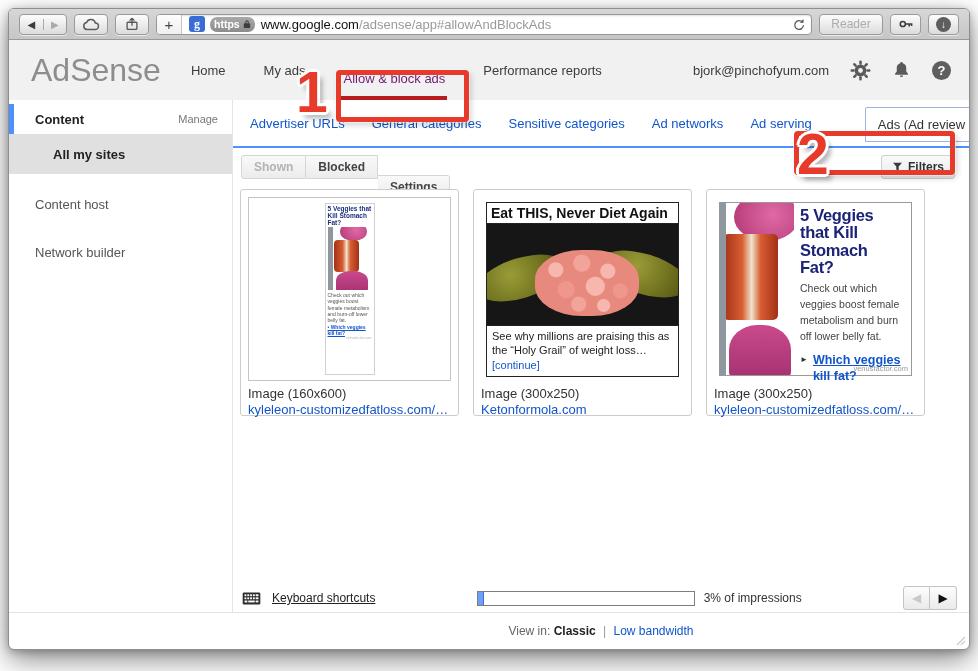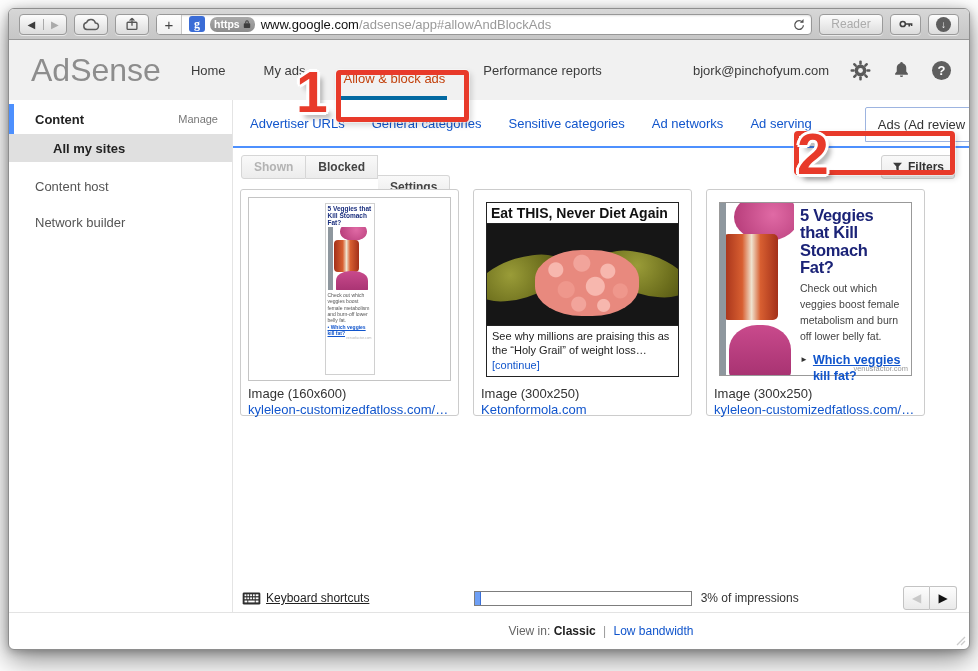--- a/index.html
+++ b/index.html
@@ -49,33 +49,33 @@
 
   
   .gheader{ height:60px; flex:0 0 60px; background:#f1f1f1; display:flex; align-items:center; padding:0 18px 0 22px;}
   .logo{ display:flex; align-items:baseline; gap:9px; margin-right:28px;}
   .logo .g{ font-family:"Liberation Serif",serif; font-weight:bold; font-size:30px; letter-spacing:-1px;}
   .logo .g .c1{color:#4285f4}.logo .g .c2{color:#ea4335}.logo .g .c3{color:#fbbc05}
   .logo .g .c4{color:#4285f4}.logo .g .c5{color:#34a853}.logo .g .c6{color:#ea4335}
   .logo .prod{ font-size:32px; color:#8d8d8d; font-weight:300; letter-spacing:0;}
   .gnav{ display:flex; height:100%; align-items:stretch;}
   .gnav .item{ display:flex; align-items:center; padding:0 2px; margin-right:34px; font-size:13px; color:#3c3c3c; cursor:pointer;}
-  .gnav .item.active{ color:#c2410c; border-bottom:4px solid #0369a1; padding-top:20px;}
+  .gnav .item.active{ color:#701a75; border-bottom:4px solid #b91c1c; padding-top:20px;}
   .gright{ margin-left:auto; display:flex; align-items:center; gap:21px;}
   .email{ font-size:13px; color:#3c3c3c;}
   .helpcircle{ width:19px; height:19px; border-radius:50%; background:#5f5f5f; color:#fff; font-weight:bold;
     font-size:13px; display:flex; align-items:center; justify-content:center;}
 
   
   .bodyrow{ flex:1 1 auto; display:flex; min-height:0;}
   .sidebar{ width:224px; flex:0 0 224px; border-right:1px solid #e4e4e4; background:#fff; padding-top:4px;}
   .sb-head{ display:flex; align-items:center; height:30px; border-left:5px solid #4d90fe; padding:0 14px 0 21px;}
   .sb-head .t{ font-size:13px; font-weight:bold; color:#222;}
   .sb-head .m{ margin-left:auto; font-size:11px; color:#777; cursor:pointer;}
-  .sb-item{ height:28px; display:flex; align-items:center; font-size:13px; color:#555; padding-left:26px; cursor:pointer;}
+  .sb-item{ height:40px; display:flex; align-items:center; font-size:13px; color:#555; padding-left:26px; cursor:pointer;}
   .sb-item.sel{ background:#e0e0e0; color:#222; font-weight:bold; padding-left:44px; margin-bottom:10px;}
   .sb-item.plain{ margin-top:8px;}
 
   .content{ flex:1 1 auto; display:flex; flex-direction:column; min-width:0; background:#fff;}
   .tabstrip{ height:48px; flex:0 0 48px; border-bottom:2px solid #4d90fe; display:flex; align-items:center; padding-left:17px;}
   .tab{ font-size:13px; color:#15c; margin-right:27px; cursor:pointer; white-space:nowrap;}
   .tab.active{ color:#333; background:#fff; border:1px solid #9db4e0; border-radius:2px 2px 0 0;
     padding:9px 12px; margin:0 0 -2px 26px; position:relative; z-index:2;}
   .subtabs{ height:33px; flex:0 0 33px; display:flex; align-items:center; padding:4px 14px 0 8px;}
   .segbtn{ height:24px; padding:0 12px; background:linear-gradient(#f9f9f9,#ececec); border:1px solid #d6d6d6;
@@ -142,21 +142,21 @@
   .ad3 .right{ flex:1; padding:4px 6px; position:relative;}
   .ad3 .hl{ font-size:16.5px; font-weight:bold; color:#1b2377; line-height:1.05; letter-spacing:-.3px;}
   .ad3 .body{ font-size:10.5px; color:#444; margin-top:5px; line-height:1.5;}
   .ad3 .ctarow{ margin-top:9px; display:flex; gap:5px; align-items:flex-start;}
   .ad3 .bullet{ color:#333; font-size:8px; margin-top:2px;}
   .ad3 .cta{ font-size:12.5px; font-weight:bold; color:#15c; text-decoration:underline; line-height:1.25; cursor:pointer; width:90px;}
   .ad3 .attr{ position:absolute; right:3px; bottom:2px; font-size:7.5px; color:#9a9a9a;}
 
   
   .bottombar{ height:28px; flex:0 0 28px; display:flex; align-items:center; padding:0 12px 0 9px;}
-  .kb{ display:flex; align-items:center; gap:5px; cursor:pointer;justify-content:flex-end;}
+  .kb{ display:flex; align-items:center; gap:11px; cursor:pointer;justify-content:flex-end;}
   .kb .txt{ font-size:12px; color:#222; text-decoration:underline;}
   .progresswrap{ margin-left:auto; width:218px; height:15px; border:1px solid #7d7d7d; background:#fff;}
   .progressfill{ height:100%; background:#6e9ff5; border-right:1px solid #3b6fd6;}
   .implabel{ font-size:12px; color:#333; margin:0 0 0 9px;}
   .pager{ margin-left:auto; display:flex;}
   .pbtn{ width:27px; height:24px; border:1px solid #c3c3c3; background:linear-gradient(#fdfdfd,#eaeaea);
     display:flex; align-items:center; justify-content:center; font-size:12px; cursor:pointer;}
   .pbtn.prev{ border-radius:3px 0 0 3px; color:#c9c9c9;}
   .pbtn.next{ border-left:none; border-radius:0 3px 3px 0; color:#111;}
   .winfooter{ height:37px; flex:0 0 37px; border-top:1px solid #e3e3e3; display:flex; align-items:center; position:relative;}

